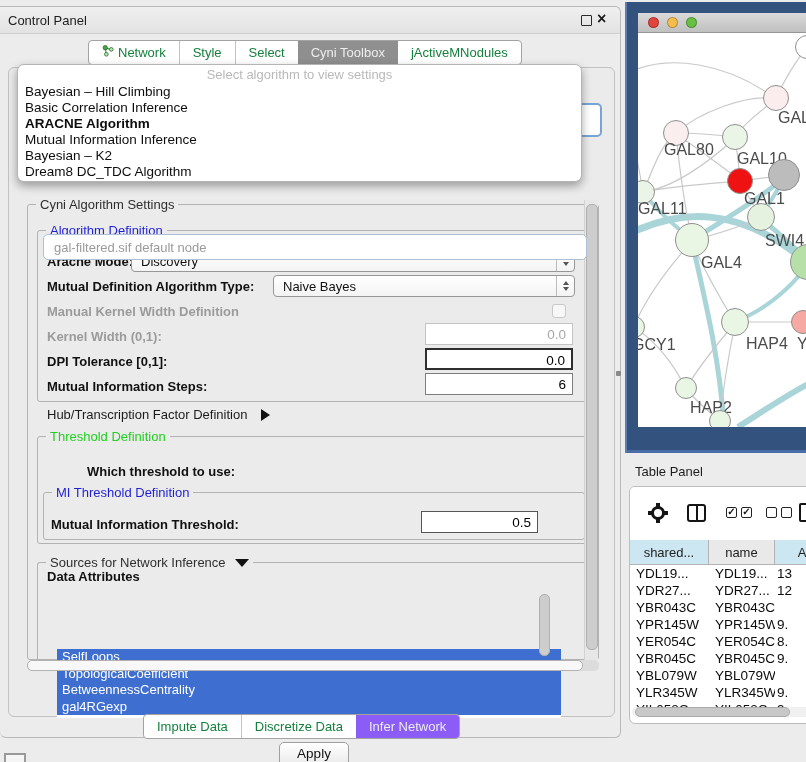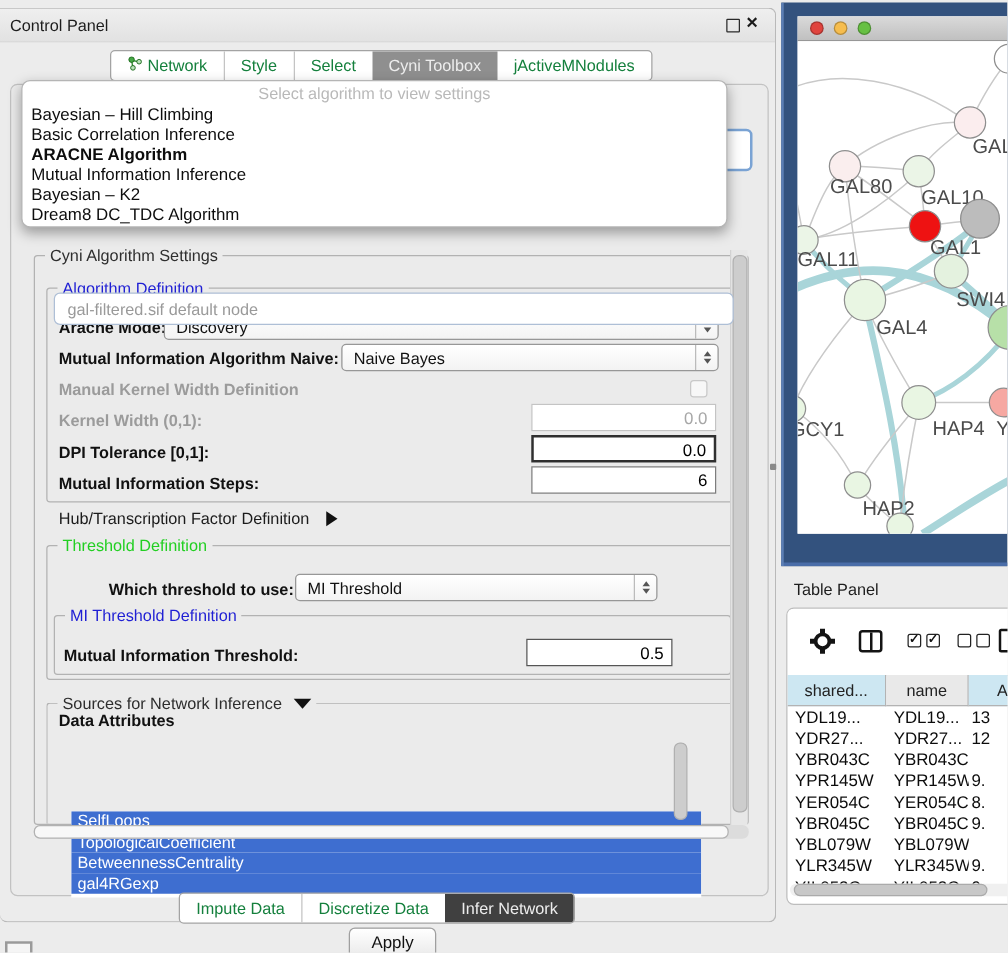--- a/index.html
+++ b/index.html
@@ -154,21 +154,21 @@
 
       <div class="abs lbl" style="left:38px;top:186px;">Aracne Mode:</div>
       <div class="abs combo" style="left:122px;top:182px;width:444px;">
         <span class="txt">Discovery</span>
         <span class="step">
             <i class="tri-up"></i>
             <i class="tri-dn"></i>
           </span>
       </div>
 
-      <div class="abs lbl" style="left:38px;top:211px;">Mutual Information Algorithm Naive:</div>
+      <div class="abs lbl" style="left:38px;top:211px;">Mutual Definition Algorithm Type:</div>
       <div class="abs combo" style="left:264px;top:207px;width:302px;">
         <span class="txt">Naive Bayes</span>
         <span class="step">
             <i class="tri-up"></i>
             <i class="tri-dn"></i>
           </span>
       </div>
 
       <div class="abs lbl-dis" style="left:38px;top:236px;">Manual Kernel Width Definition</div>
       <div class="abs" style="left:543px;top:236px;width:14px;height:14px;border:1.5px solid #c8c8c8;border-radius:3px;background:#f7f7f7;box-sizing:border-box;"></div>
@@ -185,27 +185,20 @@
       <div class="abs" style="left:38px;top:339px;font-size:13px;color:#1b1b1b;">
         <span>Hub/Transcription Factor Definition</span>
         <span style="display:inline-block;margin-left:10px;width:0;height:0;border-top:6px solid transparent;border-bottom:6px solid transparent;border-left:9px solid #111;vertical-align:-2px;"></span>
       </div>
 
       <div class="abs group" style="left:28px;top:368px;width:538px;height:106px;">
         <div class="group-label gl-green">Threshold Definition</div>
       </div>
 
       <div class="abs lbl" style="left:78px;top:396px;">Which threshold to use:</div>
-      <div class="abs combo" style="left:227px;top:391px;width:290px;">
-        <span class="txt">MI Threshold</span>
-        <span class="step">
-            <i class="tri-up"></i>
-            <i class="tri-dn"></i>
-          </span>
-      </div>
 
       <div class="abs group" style="left:34px;top:424px;width:524px;height:46px;">
         <div class="group-label gl-blue">MI Threshold Definition</div>
       </div>
       <div class="abs lbl" style="left:42px;top:449px;">Mutual Information Threshold:</div>
       <div class="abs field" style="left:412px;top:443px;width:117px;height:22px;border:1px solid #555;">0.5</div>
 
       <div class="abs group" style="left:28px;top:494px;width:538px;height:96px;border-bottom:none;border-radius:3px 3px 0 0;">
         <div class="group-label">
           <span>Sources for Network Inference</span>
@@ -241,21 +234,21 @@
           <div class="algo-item">Mutual Information Inference</div>
           <div class="algo-item">Bayesian – K2</div>
           <div class="algo-item">Dream8 DC_TDC Algorithm</div>
         </div>
     </div>
     <div id="combo-fragment" class="abs"></div>
 
     <div id="bottom-tabs" class="abs tabbar">
         <div class="tab">Impute Data</div>
         <div class="tab">Discretize Data</div>
-        <div class="tab sel" style="background: #404040;">Infer Network</div>
+        <div class="tab sel" style="background: #8b5cf6;">Infer Network</div>
       </div>
   </div>
 
   <div class="abs" style="left:616px;top:371px;width:5px;height:5px;background:#8a8a8a;border-radius:1px;"></div>
 
   <div id="net-frame" class="abs">
     <div id="net-window" class="abs">
       <div id="net-titlebar" class="abs">
           <div class="tl" style="background: rgb(224, 68, 62);"></div>
           <div class="tl" style="background: rgb(246, 189, 78);"></div>

